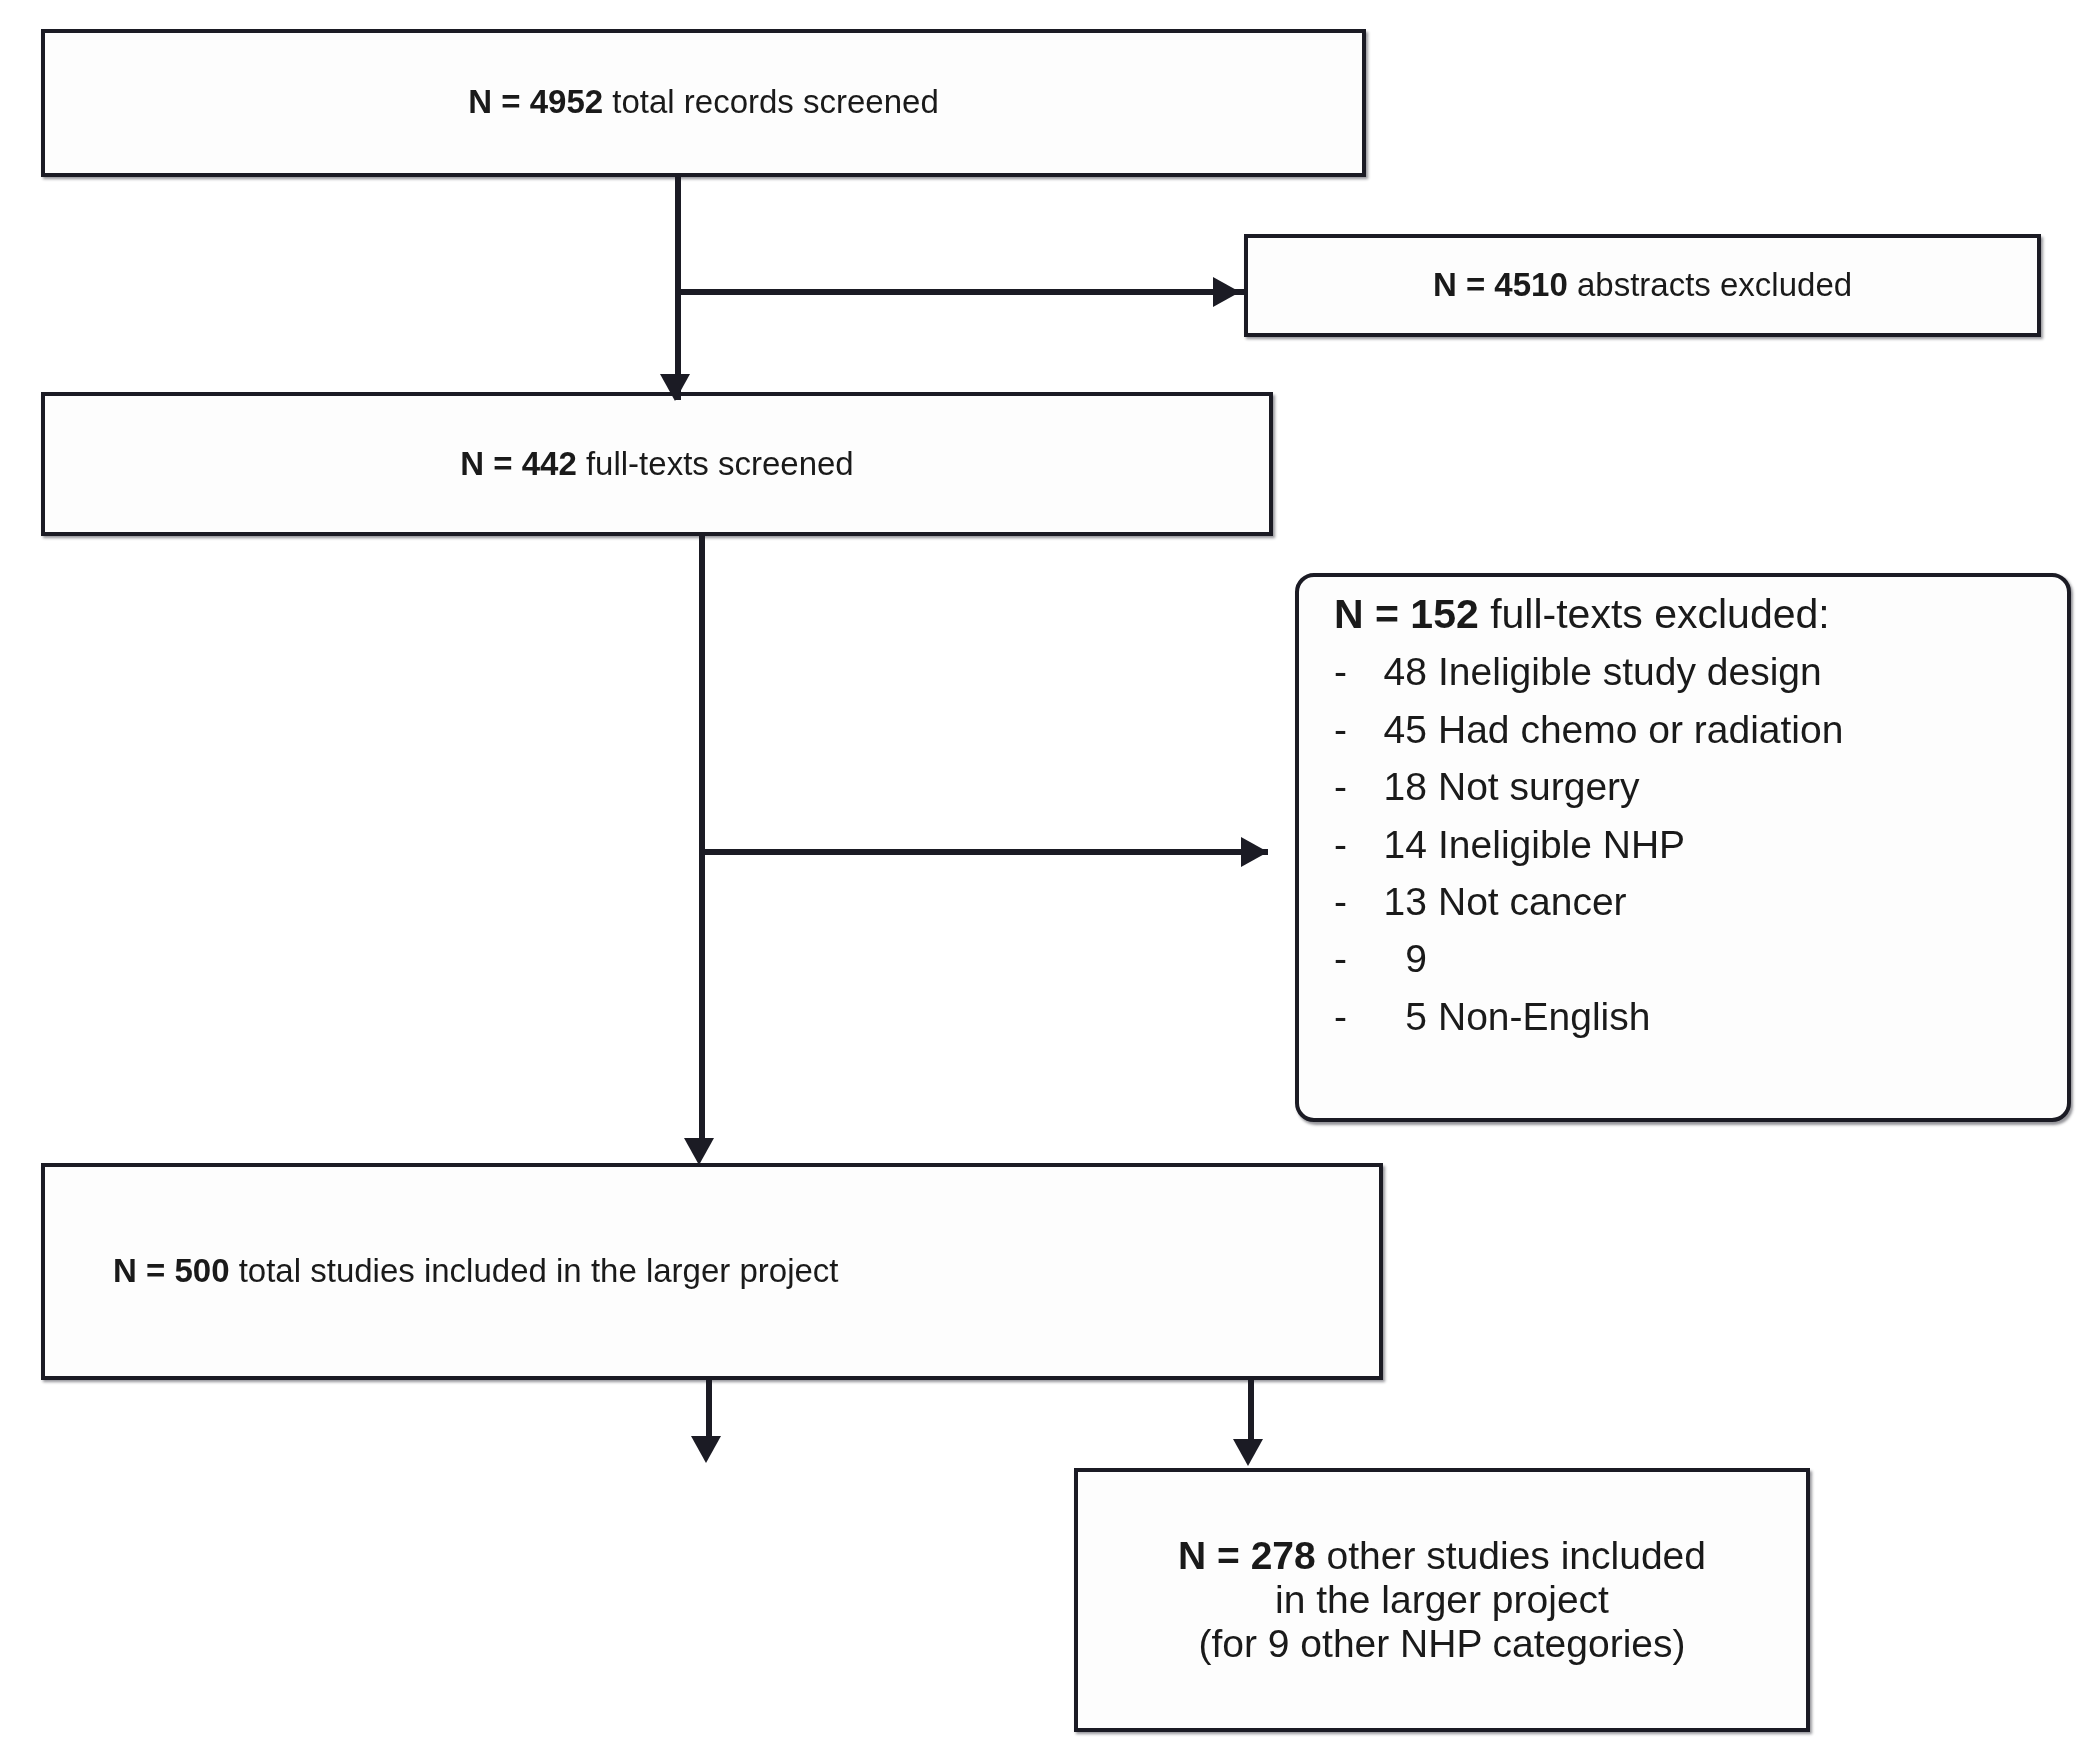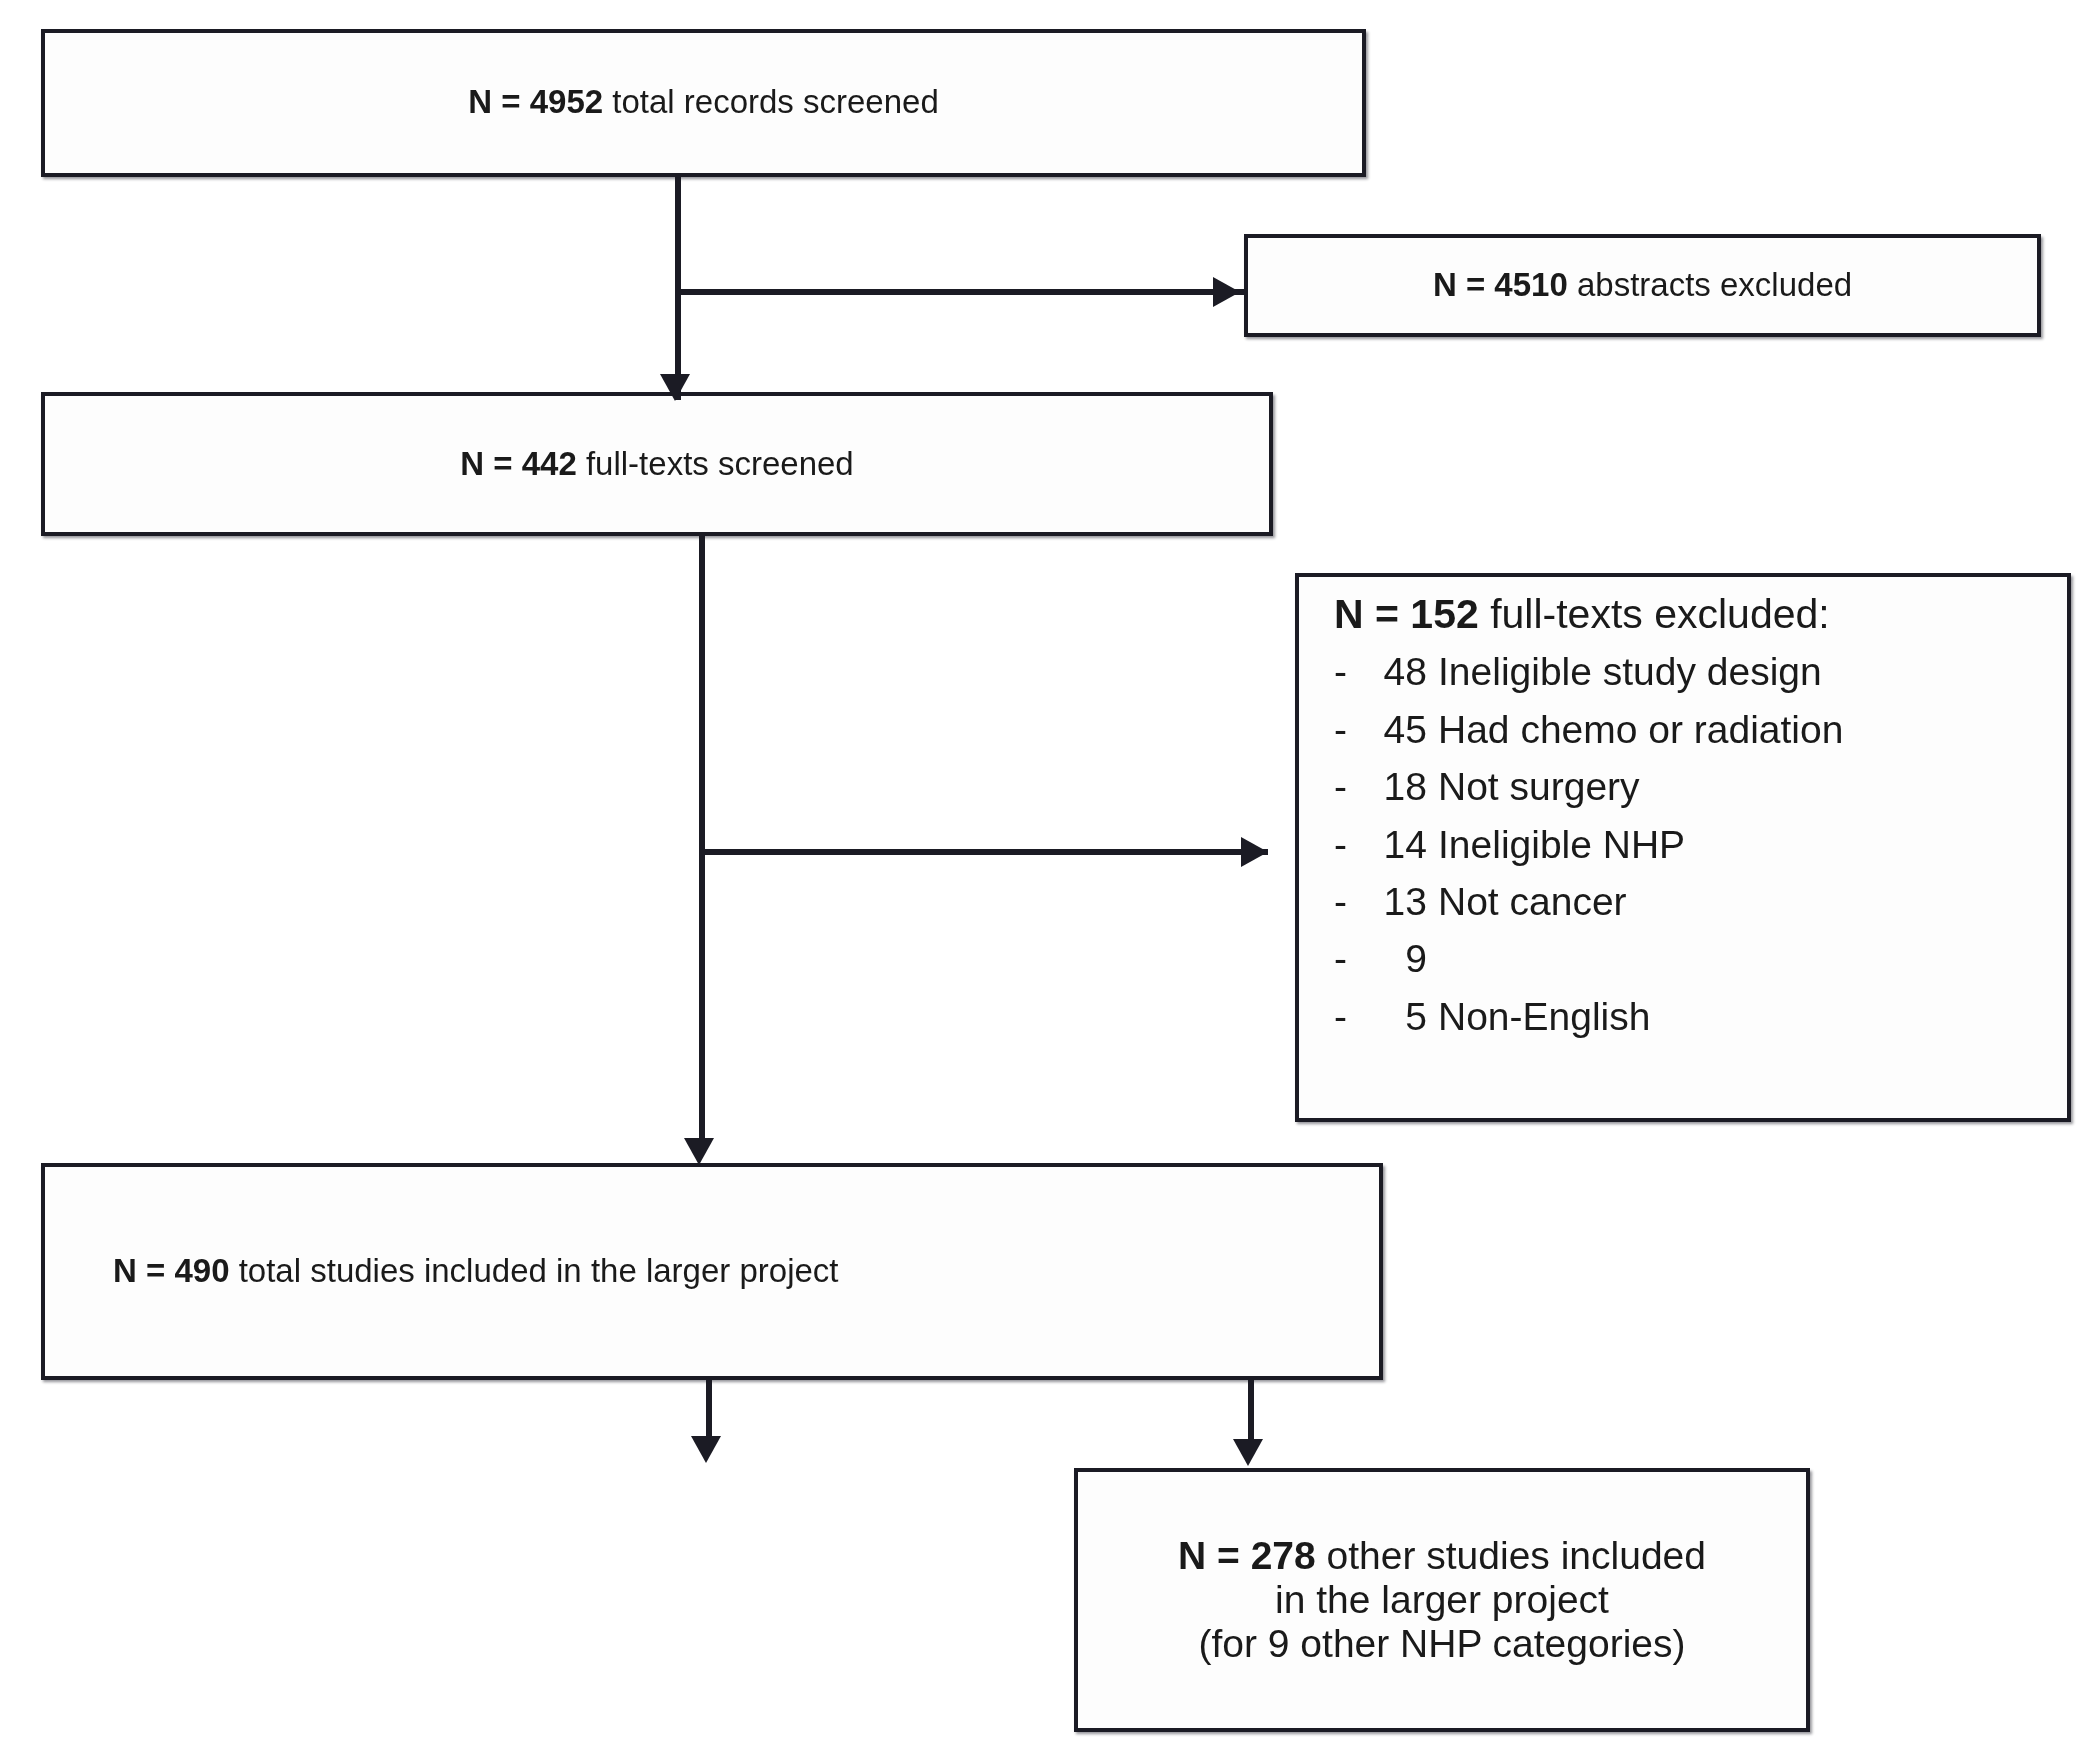--- a/index.html
+++ b/index.html
@@ -44,21 +44,21 @@
   .t-md { font-size: 39px; }
   .t-xl { font-size: 52px; }
 
   b, .b { font-weight: 700; }
 
   
   #node-records-screened { left: 41px;  top: 28.5px;   width: 1325px; height: 148px; }
   #node-abstracts-excluded { left: 1244px; top: 234px; width: 797px; height: 103px; }
   #node-fulltexts-screened { left: 41px;  top: 392px;  width: 1232px; height: 144px; }
   #node-fulltexts-excluded { left: 1295px; top: 573px; width: 776px; height: 549px;
-                             padding: 15px 0 12.2px 35px; justify-content: flex-start; }
+                             padding: 15px 0 12.2px 35px; justify-content: flex-start; border-radius: 19px; }
   #node-total-included    { left: 41px;  top: 1163px; width: 1342px; height: 217px; padding-left: 68px; }
   #node-mistletoe-included{ left: 41px;  top: 1464px; width: 925px; height: 271px; }
   #node-other-included    { left: 1074px; top: 1468px; width: 736px; height: 264px; }
 
   
   .vline, .hline {
     position: absolute;
     background: #1b1b24;
   }
   .vline { width: 6.1px; }
@@ -176,21 +176,21 @@
         <li class="excl-item">
           <span class="excl-dash">-</span>
           <span class="excl-count">5</span>
           <span class="excl-reason">Non-English</span>
         </li>
       </ul>
   </div>
 
   <div class="node left" id="node-total-included">
     <div class="line t-lg">
-      <span class="b">N = 490</span><span> total studies included in the larger project</span>
+      <span class="b">N = 500</span><span> total studies included in the larger project</span>
     </div>
   </div>
 
 
   <div class="node center" id="node-other-included">
     <div class="line t-md">
       <span class="b">N = 278</span><span> other studies included</span>
     </div>
     <div class="line t-md">in the larger project</div>
     <div class="line t-md">(for 9 other NHP categories)</div>

